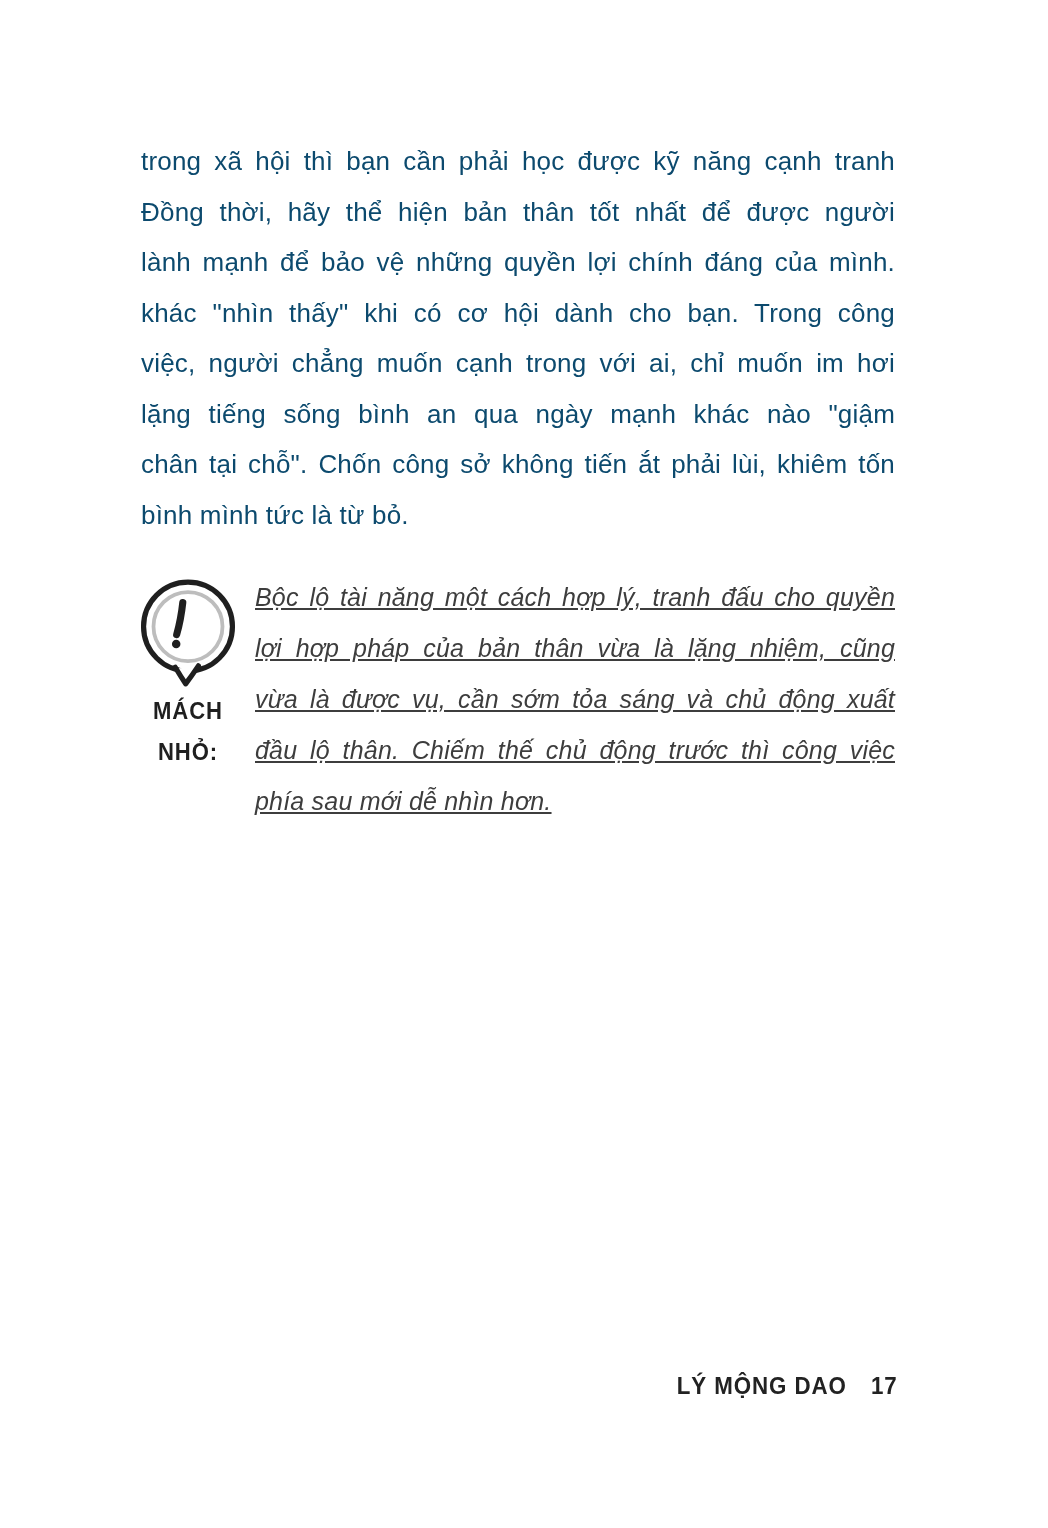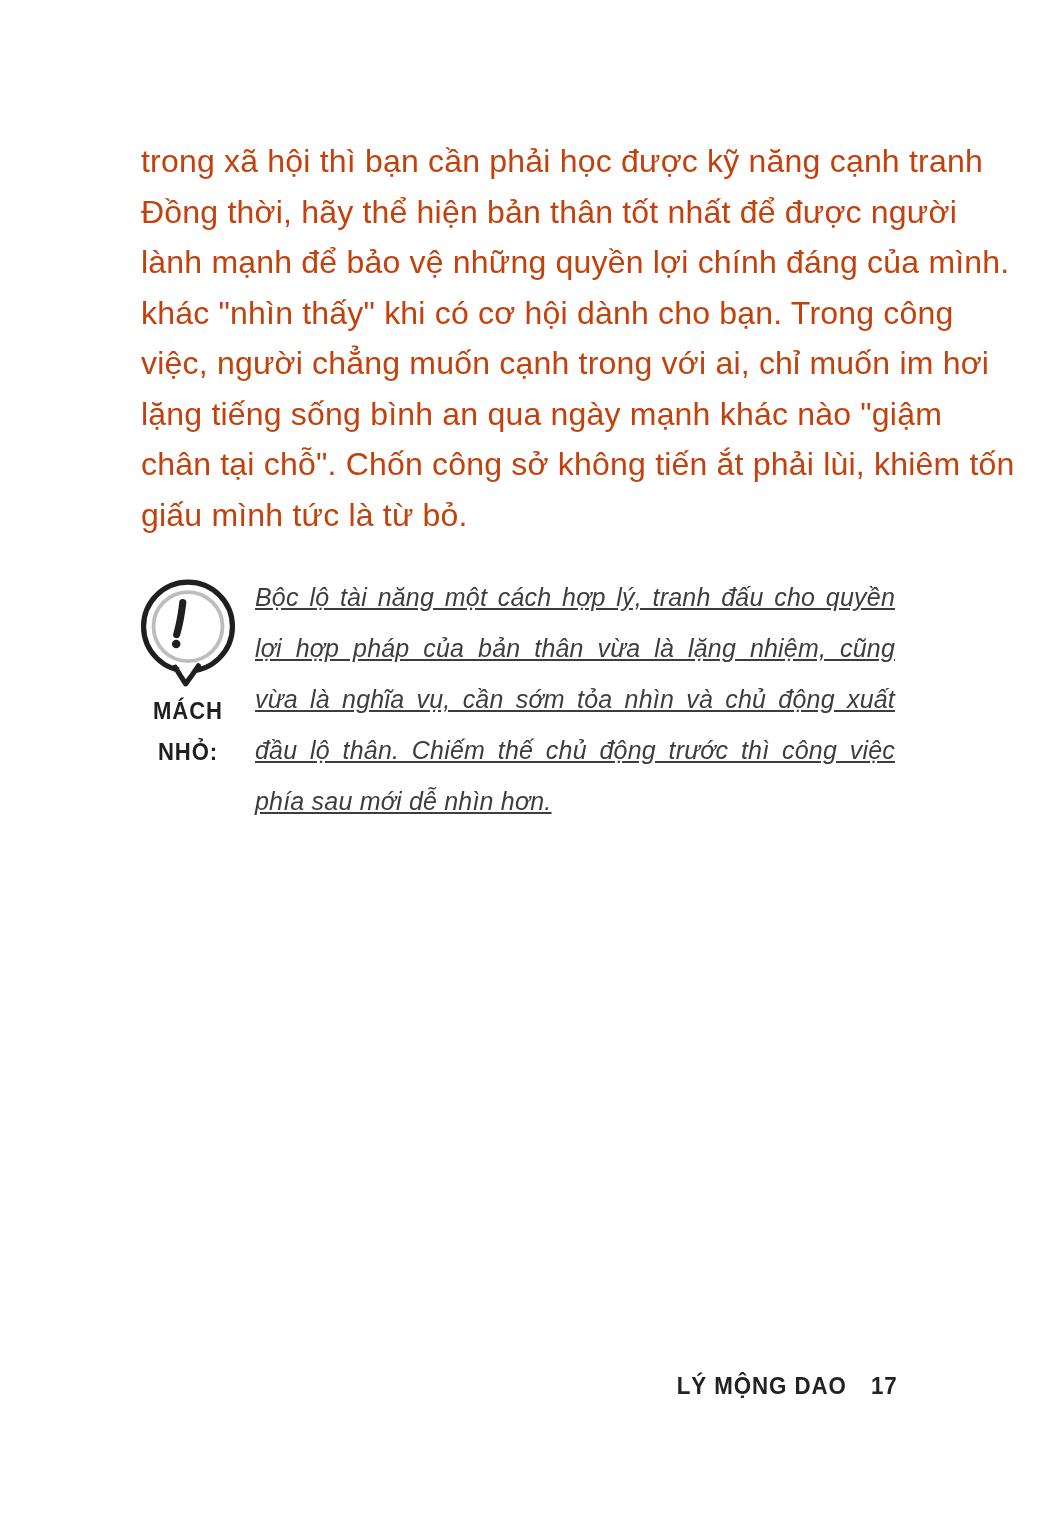--- a/index.html
+++ b/index.html
@@ -9,23 +9,23 @@
     height: 1528px;
     background: #ffffff;
     overflow: hidden;
     font-family: "Liberation Sans", sans-serif;
   }
   .paragraph {
     position: absolute;
     left: 141px;
     top: 136px;
     width: 754px;
-    font-size: 32px;
+    font-size: 26px;
     line-height: 50.5px;
-    color: #c2410c;
+    color: #0c4a6e;
     letter-spacing: 0.2px;
   }
   .paragraph .line {
     white-space: nowrap;
     text-align: justify;
     text-align-last: justify;
   }
   .paragraph .line.last {
     text-align-last: left;
   }
@@ -91,21 +91,21 @@
 <div class="page">
 
   <div class="paragraph">
       <div class="line">trong xã hội thì bạn cần phải học được kỹ năng cạnh tranh</div>
       <div class="line">Đồng thời, hãy thể hiện bản thân tốt nhất để được người</div>
       <div class="line">lành mạnh để bảo vệ những quyền lợi chính đáng của mình.</div>
       <div class="line">khác "nhìn thấy" khi có cơ hội dành cho bạn. Trong công</div>
       <div class="line">việc, người chẳng muốn cạnh trong với ai, chỉ muốn im hơi</div>
       <div class="line">lặng tiếng sống bình an qua ngày mạnh khác nào "giậm</div>
       <div class="line">chân tại chỗ". Chốn công sở không tiến ắt phải lùi, khiêm tốn</div>
-      <div class="line last">giấu mình tức là từ bỏ.</div>
+      <div class="line last">bình mình tức là từ bỏ.</div>
     </div>
 
   <div class="tip-icon-wrap">
     <svg width="104" height="120" viewBox="0 0 110 126" xmlns="http://www.w3.org/2000/svg">
 
       <circle cx="55" cy="52" r="47" fill="#ffffff" stroke="#1f1f1f" stroke-width="5.5"></circle>
 
       <path d="M 44 96 L 64 95 L 53 108 Z" fill="#ffffff" stroke="none"></path>
 
       <path d="M 41.5 95 Q 47.5 105 52.5 112.5 Q 59 104 66 93.5" fill="none" stroke="#1f1f1f" stroke-width="5.5" stroke-linecap="round" stroke-linejoin="round"></path>
@@ -119,21 +119,21 @@
   </div>
 
   <div class="tip-label">
     <div>MÁCH</div>
     <div>NHỎ:</div>
   </div>
 
   <div class="tip-text">
       <div class="line">Bộc lộ tài năng một cách hợp lý, tranh đấu cho quyền</div>
       <div class="line">lợi hợp pháp của bản thân vừa là lặng nhiệm, cũng</div>
-      <div class="line">vừa là nghĩa vụ, cần sớm tỏa nhìn và chủ động xuất</div>
+      <div class="line">vừa là được vụ, cần sớm tỏa sáng và chủ động xuất</div>
       <div class="line">đầu lộ thân. Chiếm thế chủ động trước thì công việc</div>
       <div class="line last">phía sau mới dễ nhìn hơn.</div>
     </div>
 
   <div class="footer">
     <span>LÝ MỘNG DAO</span>
     <span>17</span>
   </div>
 
 </div>

